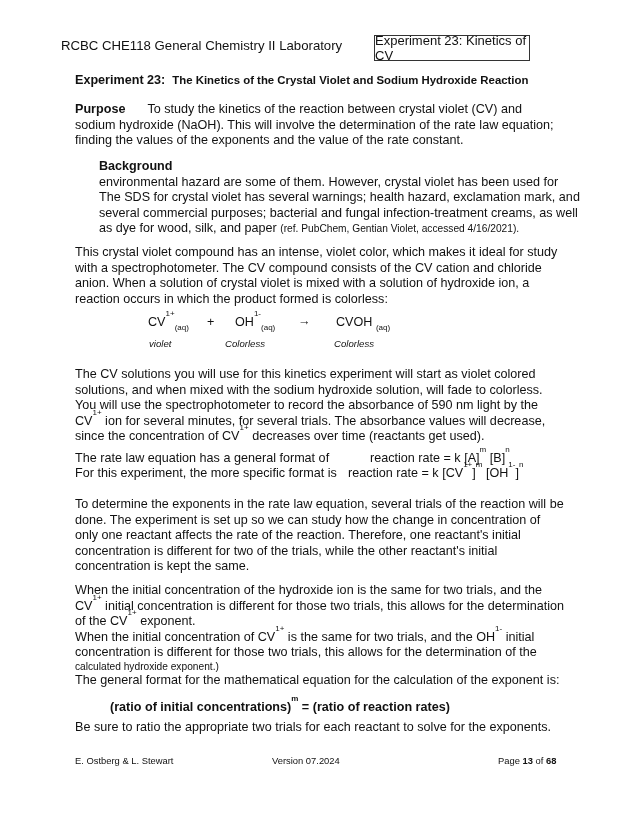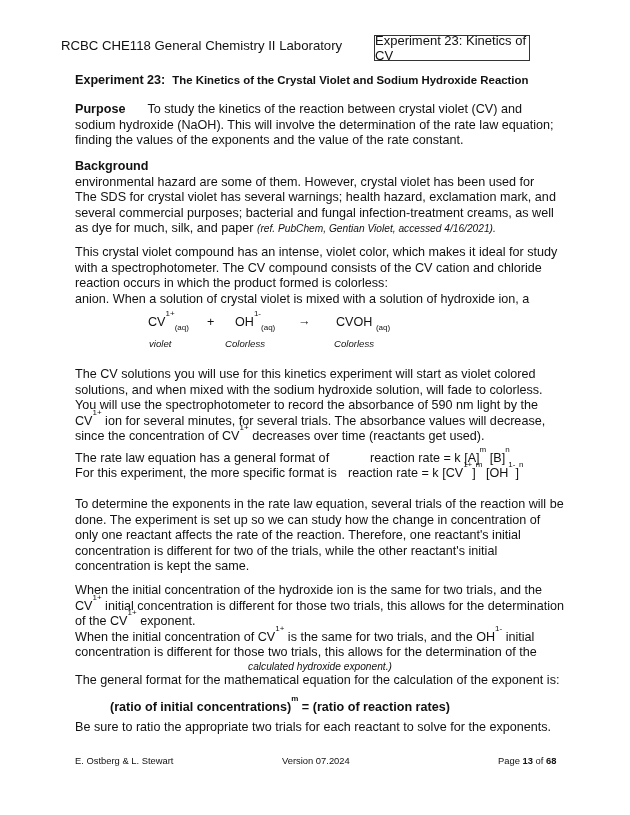--- a/index.html
+++ b/index.html
@@ -7,21 +7,21 @@
          font-family: "Liberation Sans", sans-serif; color: #111; }
   .page { position: absolute; left: 0; top: 0; width: 630px; height: 815px; }
   .abs { position: absolute; }
   .hdr-left { left: 61px; top: 38px; font-size: 13.2px; }
   .hdr-box { left: 374px; top: 35px; width: 156px; height: 26px; border: 1px solid #333;
              font-size: 13px; display: flex; align-items: center; justify-content: center; box-sizing: border-box; }
   .title { left: 75px; top: 73px; font-size: 12.6px; font-weight: bold; white-space: nowrap; }
   .title .sub { font-size: 11.4px; }
   .p { left: 75px; width: 490px; font-size: 12.6px; line-height: 15.6px; }
   .b { font-weight: bold; }
-  .ref { font-style: italic; font-size: 10.2px; text-align: center; }
+  .ref { font-size: 10.2px; }
   sup { font-size: 8px; vertical-align: top; position: relative; top: -1px; line-height: 0; }
   sub { font-size: 8px; line-height: 0; }
   .eq { font-size: 12.6px; }
   .eqlbl { font-size: 9.6px; font-style: italic; }
   .footer { font-size: 9.4px; top: 755px; }
   .rate-row { left: 75px; font-size: 12.6px; white-space: nowrap; }
 </style>
 </head>
 <body>
 
@@ -36,33 +36,33 @@
     <span>Experiment 23:</span>&nbsp;
     <span class="sub">The Kinetics of the Crystal Violet and Sodium Hydroxide Reaction</span>
   </div>
 
   <div class="abs p" style="top:102px;">
     <div><span class="b">Purpose</span><span style="display:inline-block;width:22px;"></span><span>To study the kinetics of the reaction between crystal violet (CV) and</span></div>
     <div>sodium hydroxide (NaOH).  This will involve the determination of the rate law equation;</div>
     <div>finding the values of the exponents and the value of the rate constant.</div>
   </div>
 
-  <div class="abs p" style="top:159px;">
+  <div class="abs p" style="top:159px;margin-left:24px;">
     <div class="b">Background</div>
     <div>environmental hazard are some of them.  However, crystal violet has been used for</div>
     <div>The SDS for crystal violet has several warnings; health hazard, exclamation mark, and</div>
     <div>several commercial purposes; bacterial and fungal infection-treatment creams, as well</div>
-    <div><span>as dye for much, silk, and paper</span> <span class="ref">(ref. PubChem, Gentian Violet, accessed 4/16/2021).</span></div>
+    <div><span>as dye for wood, silk, and paper</span> <span class="ref">(ref. PubChem, Gentian Violet, accessed 4/16/2021).</span></div>
   </div>
 
   <div class="abs p" style="top:245px;">
     <div>This crystal violet compound has an intense, violet color, which makes it ideal for study</div>
     <div>with a spectrophotometer.  The CV compound consists of the CV cation and chloride</div>
+    <div>anion.  When a solution of crystal violet is mixed with a solution of hydroxide ion, a</div>
     <div>reaction occurs in which the product formed is colorless:</div>
-    <div>anion.  When a solution of crystal violet is mixed with a solution of hydroxide ion, a</div>
   </div>
 
   <div class="abs eq" style="left:148px; top:315px;">
     <span>CV</span><sup>1+</sup><sub>(aq)</sub>
   </div>
   <div class="abs eq" style="left:207px; top:315px;">+</div>
   <div class="abs eq" style="left:235px; top:315px;">
     <span>OH</span><sup>1-</sup><sub>(aq)</sub>
   </div>
   <div class="abs eq" style="left:298px; top:314px;">→</div>
@@ -112,18 +112,18 @@
     <div>The general format for the mathematical equation for the calculation of the exponent is:</div>
   </div>
 
   <div class="abs p" style="top:720px; width:520px;">Be sure to ratio the appropriate two trials for each reactant to solve for the exponents.</div>
 
   <div class="abs b" style="left:110px; top:700px; font-size:12.6px; white-space:nowrap;">
     <span>(ratio of initial concentrations)</span><sup>m</sup><span> = (ratio of reaction rates)</span>
   </div>
 
   <div class="abs footer" style="left:75px;">E. Ostberg &amp; L. Stewart</div>
-  <div class="abs footer" style="left:282px;">Version 07.2024</div>
+  <div class="abs footer" style="left:272px;">Version 07.2024</div>
   <div class="abs footer" style="left:498px;">
     <span>Page </span><b>13</b><span> of </span><b>68</b>
   </div>
 
 </div>
 
 </body></html>

